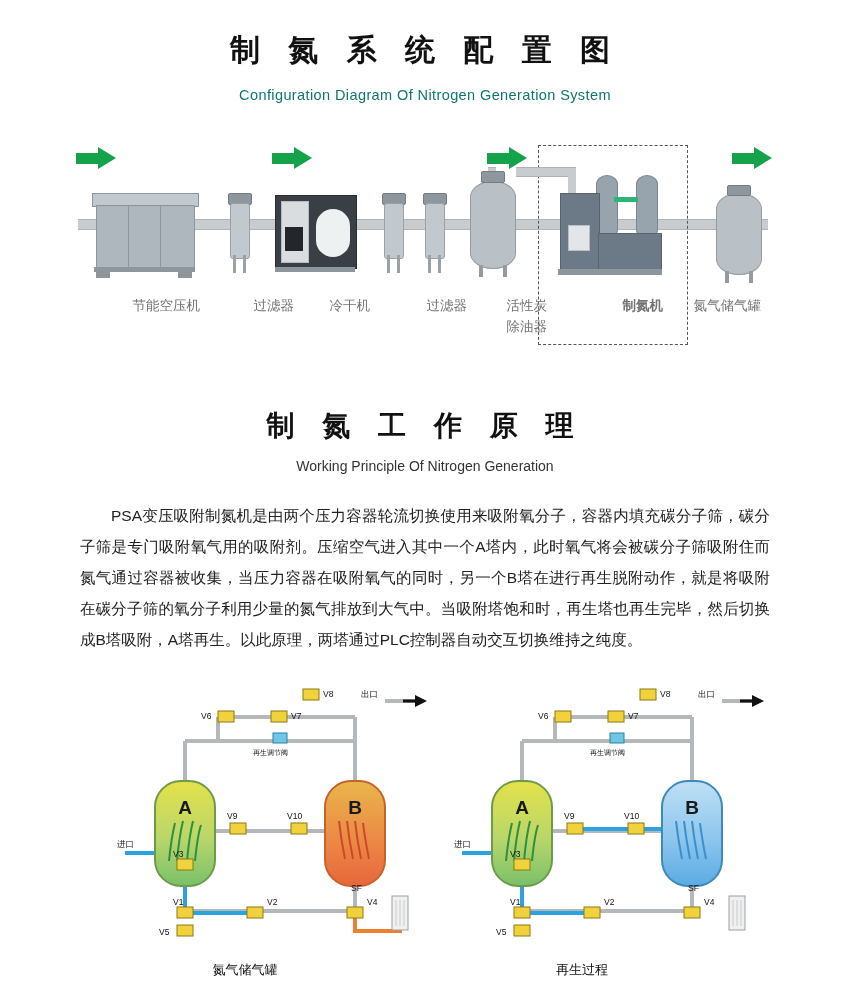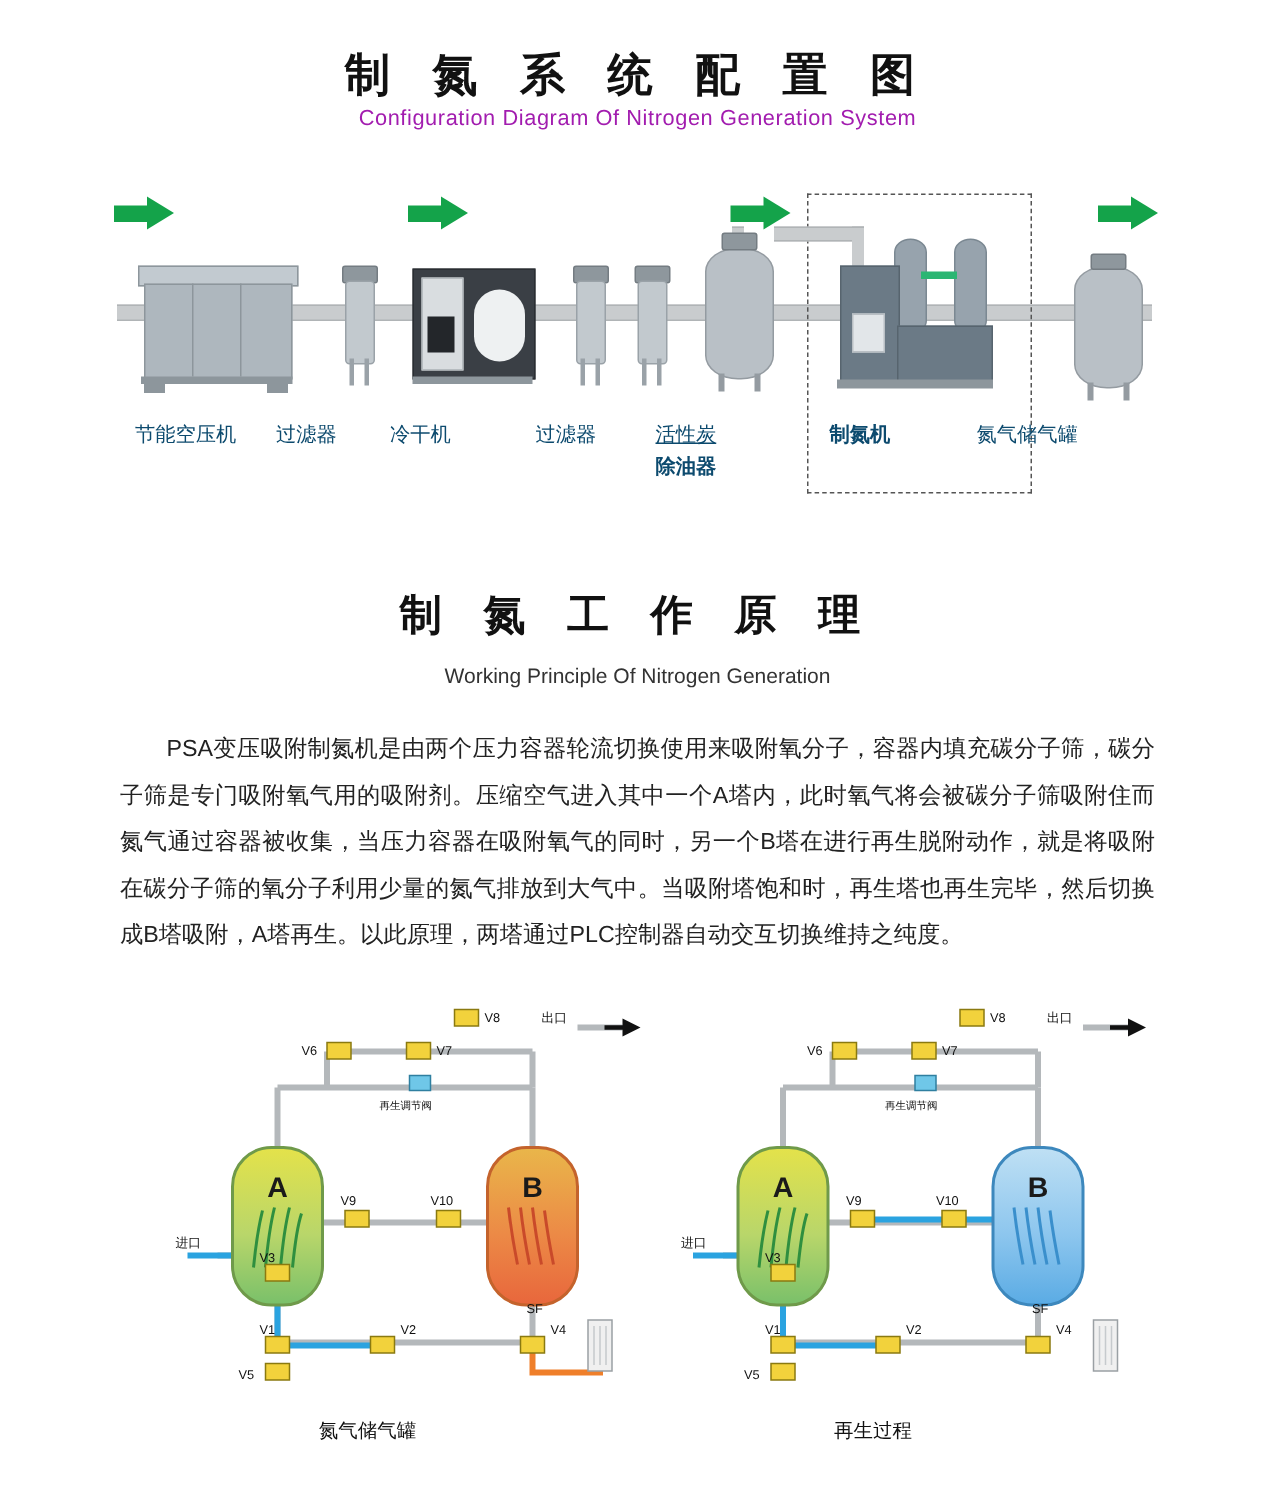--- a/index.html
+++ b/index.html
@@ -18,23 +18,23 @@
     text-align:center;
     font-size:30px;
     font-weight:bold;
     letter-spacing:10px;
     color:#111;
     padding-top:30px;
   }
   .title-en{
     text-align:center;
     font-size:14.5px;
-    color:#a21caf;
+    color:#0f766e;
     letter-spacing:.4px;
-    margin-top:0;
+    margin-top:16px;
     font-family:"Liberation Sans","DejaVu Sans",sans-serif;
   }
   .title-cn2{
     text-align:center;
     font-size:28px;
     font-weight:bold;
     letter-spacing:10px;
     color:#111;
   }
   .title-en2{
@@ -52,23 +52,23 @@
     border-top:1px solid #b0b4b6;
     border-bottom:1px solid #b0b4b6;
   }
   .arrow{position:absolute;width:40px;height:22px;}
   .arrow .stem{position:absolute;left:0;top:6px;width:24px;height:11px;background:#14a34a;}
   .arrow .head{position:absolute;left:22px;top:0;width:0;height:0;
      border-top:11px solid transparent;border-bottom:11px solid transparent;border-left:18px solid #14a34a;}
 
   .lbl{
     position:absolute;
-    text-align:left;
+    text-align:right;
     font-size:13.5px;
-    color:#0c4a6e;
+    color:#737373;
     line-height:18px;
     width:110px;
   }
   .lbl.bold{font-weight:bold;}
 
   .dashbox{
     position:absolute;
     border:1px dashed #555;
     box-sizing:border-box;
   }
@@ -199,22 +199,22 @@
 
     <div class="tank" style="left:716px;top:56px;width:44px;height:80px;"></div>
     <div class="filt-cap" style="left:727px;top:48px;width:22px;height:9px;"></div>
     <div class="tank-leg" style="left:725px;top:134px;height:12px;"></div>
     <div class="tank-leg" style="left:749px;top:134px;height:12px;"></div>
 
     <div class="lbl" style="left:90px;top:160px;">节能空压机</div>
     <div class="lbl" style="left:184px;top:160px;">过滤器</div>
     <div class="lbl" style="left:260px;top:160px;">冷干机</div>
     <div class="lbl" style="left:357px;top:160px;">过滤器</div>
-    <div class="lbl" style="left:437px;top:160px;text-decoration:underline;">活性炭</div>
-    <div class="lbl" style="left:437px;top:181px;font-weight:bold;">除油器</div>
+    <div class="lbl" style="left:437px;top:160px;">活性炭</div>
+    <div class="lbl" style="left:437px;top:181px;">除油器</div>
     <div class="lbl bold" style="left:553px;top:160px;">制氮机</div>
     <div class="lbl" style="left:651px;top:160px;">氮气储气罐</div>
   </div>
 
   <div class="title-cn2" style="margin-top:40px;">制 氮 工 作 原 理</div>
   <div class="title-en2">Working Principle Of Nitrogen Generation</div>
 
   <div class="para" style="margin-top:26px;">
     <b>PSA变压吸附制氮机</b><span>是由两个压力容器轮流切换使用来吸附氧分子，容器内填充碳分子筛，碳分子筛是专门吸附氧气用的吸附剂。压缩空气进入其中一个A塔内，此时氧气将会被碳分子筛吸附住而氮气通过容器被收集，当压力容器在吸附氧气的同时，另一个B塔在进行再生脱附动作，就是将吸附在碳分子筛的氧分子利用少量的氮气排放到大气中。当吸附塔饱和时，再生塔也再生完毕，然后切换成B塔吸附，A塔再生。以此原理，</span><b>两塔通过PLC控制器自动交互切换维持之纯度。</b>
   </div>

